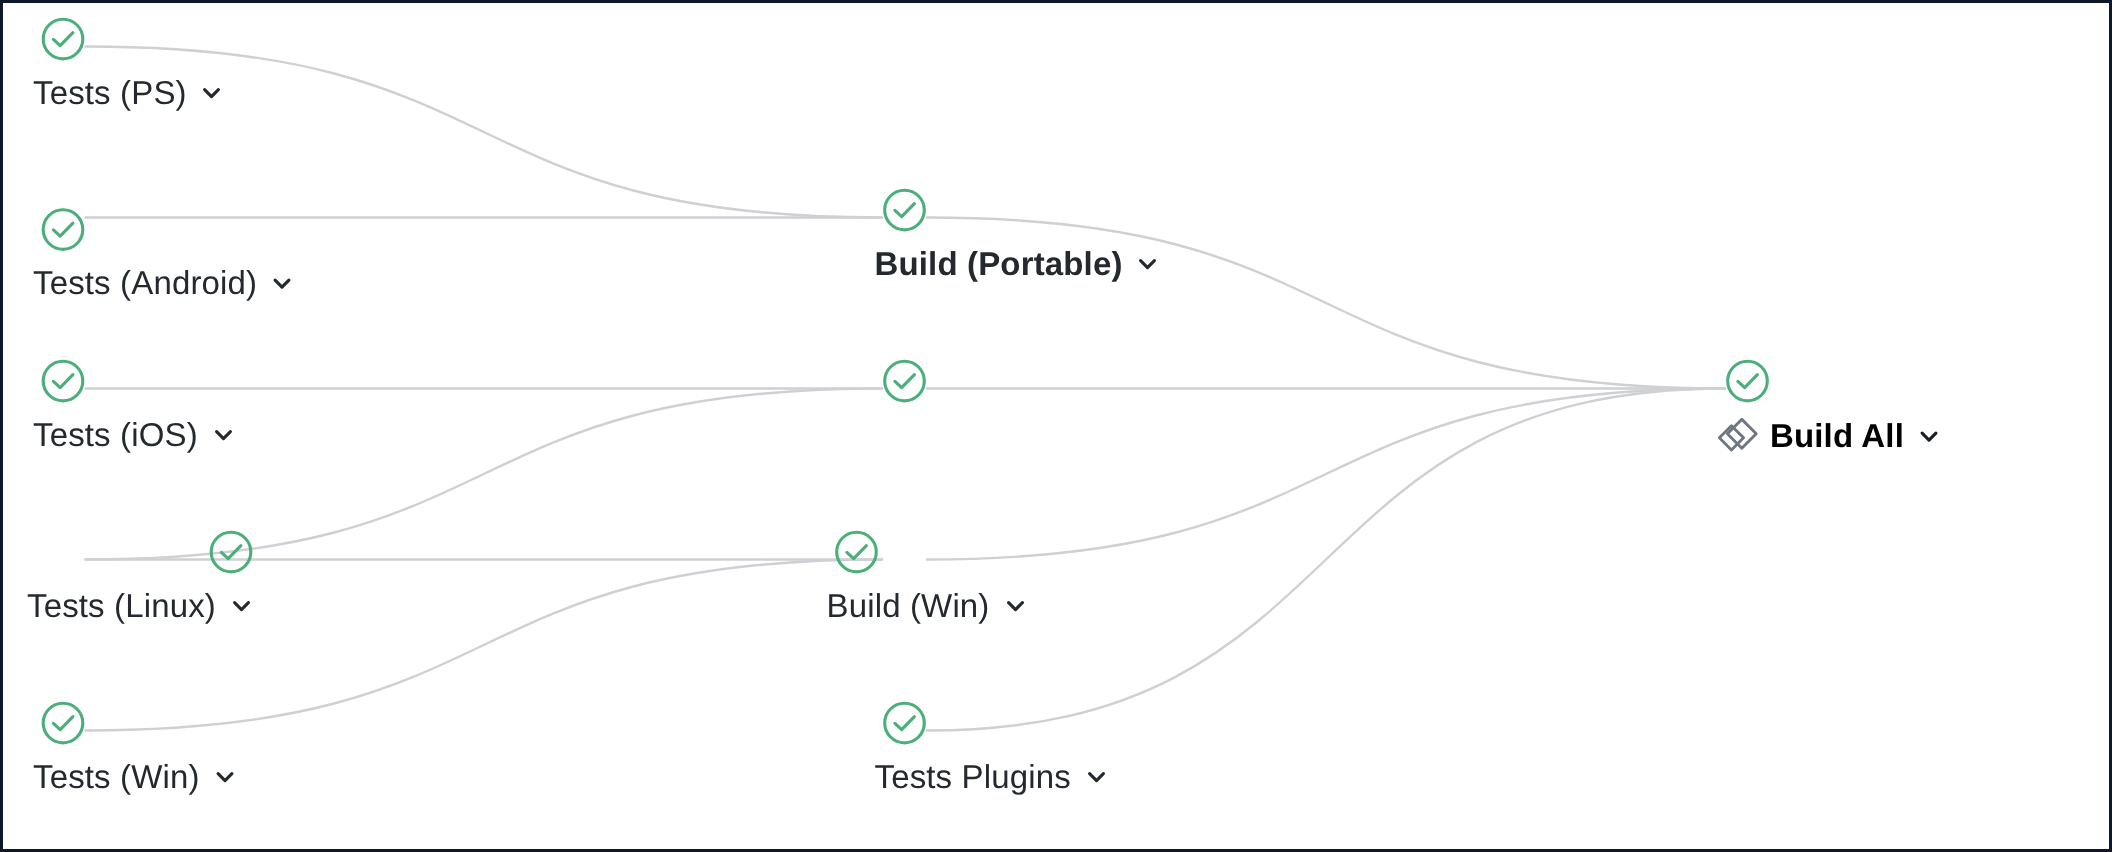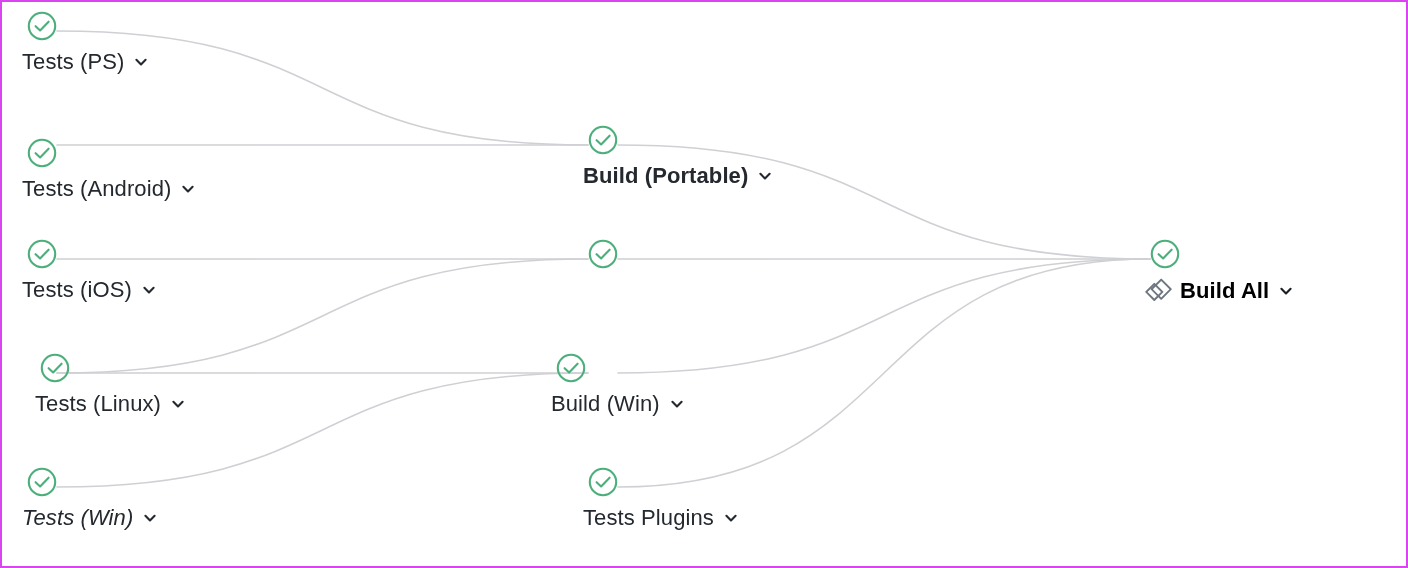--- a/index.html
+++ b/index.html
@@ -10,21 +10,21 @@
   }
   body {
     font-family: "Liberation Sans", sans-serif;
   }
   #app {
     position: relative;
     width: 1408px;
     height: 568px;
     box-sizing: border-box;
     background: #ffffff;
-    border: 2px solid #d946ef;
+    border: 2px solid #0f172a;
     overflow: hidden;
   }
   #edge-layer {
     position: absolute;
     left: 0;
     top: 0;
     width: 1408px;
     height: 568px;
     pointer-events: none;
   }
@@ -133,35 +133,35 @@
           </svg></span>
         <div class="node-label-row">
           <span class="node-label">Tests (iOS)</span>
           <span class="chevron">
             <svg viewBox="0 0 16 16" width="16" height="16" xmlns="http://www.w3.org/2000/svg">
               <path d="M 3.4 5.8 L 8 10.4 L 12.6 5.8" fill="none" stroke="#24292f" stroke-width="2.1" stroke-linecap="round" stroke-linejoin="round"></path>
             </svg>
           </span>
         </div>
       </div>
-      <div class="node" style="left: 53px; top: 371px;">
+      <div class="node" style="left: 36px; top: 371px; align-items: flex-end;">
         <span class="node-status" title="success"><svg viewBox="0 0 30 30" width="30" height="30" xmlns="http://www.w3.org/2000/svg">
             <circle cx="15" cy="15" r="13.2" fill="none" stroke="#4caf7b" stroke-width="2.1"></circle>
             <path d="M 8.6 15.2 L 13.1 19.4 L 21.6 10.7" fill="none" stroke="#4caf7b" stroke-width="2.1" stroke-linecap="round" stroke-linejoin="round"></path>
           </svg></span>
         <div class="node-label-row">
           <span class="node-label">Tests (Linux)</span>
           <span class="chevron">
             <svg viewBox="0 0 16 16" width="16" height="16" xmlns="http://www.w3.org/2000/svg">
               <path d="M 3.4 5.8 L 8 10.4 L 12.6 5.8" fill="none" stroke="#24292f" stroke-width="2.1" stroke-linecap="round" stroke-linejoin="round"></path>
             </svg>
           </span>
         </div>
       </div>
-      <div class="node" style="left: 40px; top: 485px; font-style: italic;">
+      <div class="node" style="left: 40px; top: 485px;">
         <span class="node-status" title="success"><svg viewBox="0 0 30 30" width="30" height="30" xmlns="http://www.w3.org/2000/svg">
             <circle cx="15" cy="15" r="13.2" fill="none" stroke="#4caf7b" stroke-width="2.1"></circle>
             <path d="M 8.6 15.2 L 13.1 19.4 L 21.6 10.7" fill="none" stroke="#4caf7b" stroke-width="2.1" stroke-linecap="round" stroke-linejoin="round"></path>
           </svg></span>
         <div class="node-label-row">
           <span class="node-label">Tests (Win)</span>
           <span class="chevron">
             <svg viewBox="0 0 16 16" width="16" height="16" xmlns="http://www.w3.org/2000/svg">
               <path d="M 3.4 5.8 L 8 10.4 L 12.6 5.8" fill="none" stroke="#24292f" stroke-width="2.1" stroke-linecap="round" stroke-linejoin="round"></path>
             </svg>

